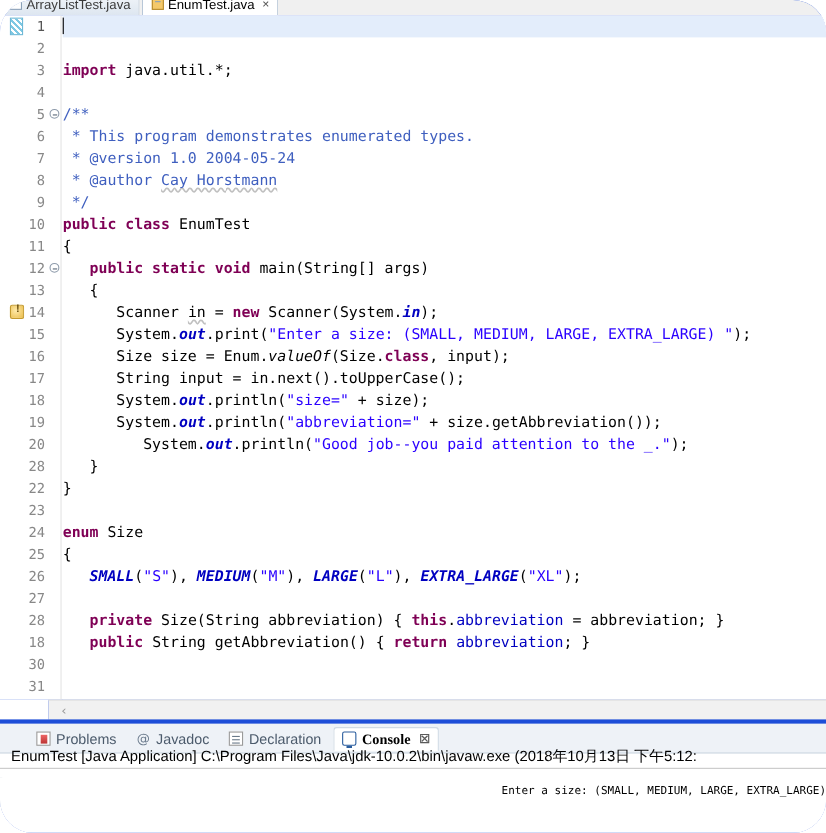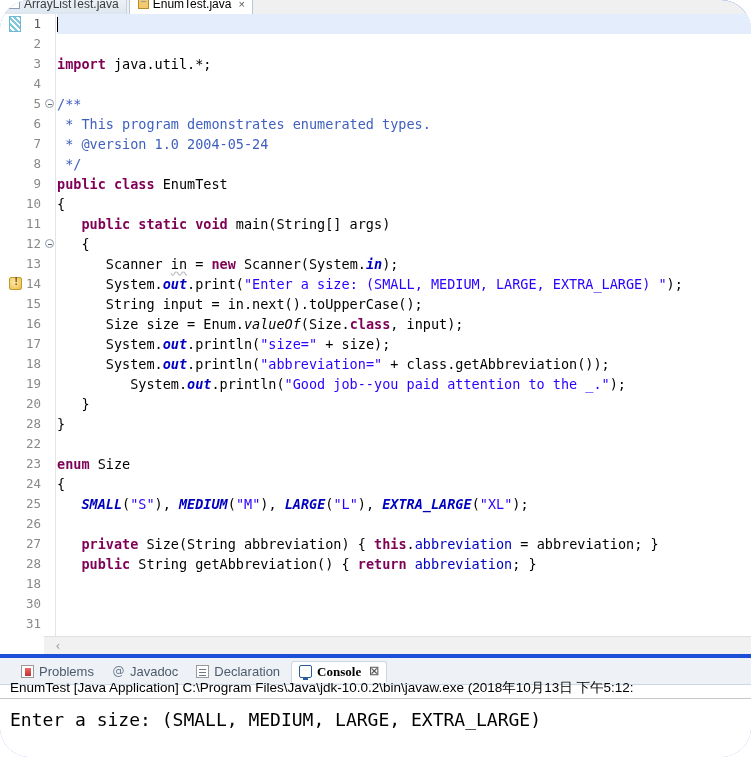--- a/index.html
+++ b/index.html
@@ -186,21 +186,21 @@
 
   
   .console-panel {
     position: absolute; left: 0; top: 658px; width: 751px; height: 99px;
     background: #ffffff;
   }
   .view-tabs {
     position: absolute; left: 0; top: 0; width: 751px; height: 27px;
     background: #eef2f7;
     display: flex; align-items: center;
-    padding-left: 14px;
+    padding-left: 26px;
     gap: 4px;
     border-bottom: 1px solid #cdd7e2;
   }
   .vtab {
     display: flex; align-items: center; gap: 5px;
     padding: 2px 7px;
     font-size: 13px; color: #4b5a6b;
     border-radius: 3px 3px 0 0;
     white-space: nowrap;
     cursor: pointer;
@@ -249,22 +249,22 @@
     border-bottom: 1px solid #c8c8c8;
   }
   .console-body {
     position: absolute; left: 0; top: 49px; width: 751px; bottom: 0;
     padding: 3px 0 0 10px;
     background: #ffffff;
     overflow: hidden;
   }
   .console-line {
     font-family: "DejaVu Sans Mono", "Liberation Mono", monospace;
-    font-size: 18px; color: #000000;
-    white-space: pre; line-height: 19px;
+    font-size: 10px; color: #000000;
+    white-space: pre; line-height: 19px; text-align: right;
   }
   .console-left-border {
     position: absolute; left: 0; top: 49px; width: 2px; bottom: 0;
     background: #d5dce5;
   }
 </style>
 </head>
 <body>
 
 <div id="app">
@@ -392,31 +392,32 @@
         <div class="foldmark"></div>
       </div>
     <div class="code-col" id="code-col">
         <div class="row current"><span class="caret"></span></div>
         <div class="row"></div>
         <div class="row"><span class="kw">import</span><span> java.util.*;</span></div>
         <div class="row"></div>
         <div class="row"><span class="cmt">/**</span></div>
         <div class="row"><span class="cmt"> * This program demonstrates enumerated types.</span></div>
         <div class="row"><span class="cmt"> * @version 1.0 2004-05-24</span></div>
+        <div class="row"><span class="cmt"> * @author </span><span class="cmt sq">Cay Horstmann</span></div>
         <div class="row"><span class="cmt"> */</span></div>
         <div class="row"><span class="kw">public class</span><span> EnumTest</span></div>
         <div class="row"><span>{</span></div>
         <div class="row"><span>   </span><span class="kw">public static void</span><span> main(String[] args)</span></div>
         <div class="row"><span>   {</span></div>
         <div class="row"><span>      Scanner </span><span class="sq">in</span><span> = </span><span class="kw">new</span><span> Scanner(System.</span><span class="sfld">in</span><span>);</span></div>
         <div class="row"><span>      System.</span><span class="sfld">out</span><span>.print(</span><span class="str">"Enter a size: (SMALL, MEDIUM, LARGE, EXTRA_LARGE) "</span><span>);</span></div>
+        <div class="row"><span>      Size size = Enum.</span><span class="smeth">valueOf</span><span>(Size.</span><span class="kw">class</span><span>, input);</span></div>
         <div class="row"><span>      String input = in.next().toUpperCase();</span></div>
-        <div class="row"><span>      Size size = Enum.</span><span class="smeth">valueOf</span><span>(Size.</span><span class="kw">class</span><span>, input);</span></div>
         <div class="row"><span>      System.</span><span class="sfld">out</span><span>.println(</span><span class="str">"size="</span><span> + size);</span></div>
-        <div class="row"><span>      System.</span><span class="sfld">out</span><span>.println(</span><span class="str">"abbreviation="</span><span> + class.getAbbreviation());</span></div>
+        <div class="row"><span>      System.</span><span class="sfld">out</span><span>.println(</span><span class="str">"abbreviation="</span><span> + size.getAbbreviation());</span></div>
         <div class="row"><span>         System.</span><span class="sfld">out</span><span>.println(</span><span class="str">"Good job--you paid attention to the _."</span><span>);</span></div>
         <div class="row"><span>   }</span></div>
         <div class="row"><span>}</span></div>
         <div class="row"></div>
         <div class="row"><span class="kw">enum</span><span> Size</span></div>
         <div class="row"><span>{</span></div>
         <div class="row"><span>   </span><span class="ecnst">SMALL</span><span>(</span><span class="str">"S"</span><span>), </span><span class="ecnst">MEDIUM</span><span>(</span><span class="str">"M"</span><span>), </span><span class="ecnst">LARGE</span><span>(</span><span class="str">"L"</span><span>), </span><span class="ecnst">EXTRA_LARGE</span><span>(</span><span class="str">"XL"</span><span>);</span></div>
         <div class="row"></div>
         <div class="row"><span>   </span><span class="kw">private</span><span> Size(String </span><span>abbreviation</span><span>) { </span><span class="kw">this</span><span>.</span><span class="fld">abbreviation</span><span> = </span><span>abbreviation</span><span>; }</span></div>
         <div class="row"><span>   </span><span class="kw">public</span><span> String getAbbreviation() { </span><span class="kw">return</span><span> </span><span class="fld">abbreviation</span><span>; }</span></div>

